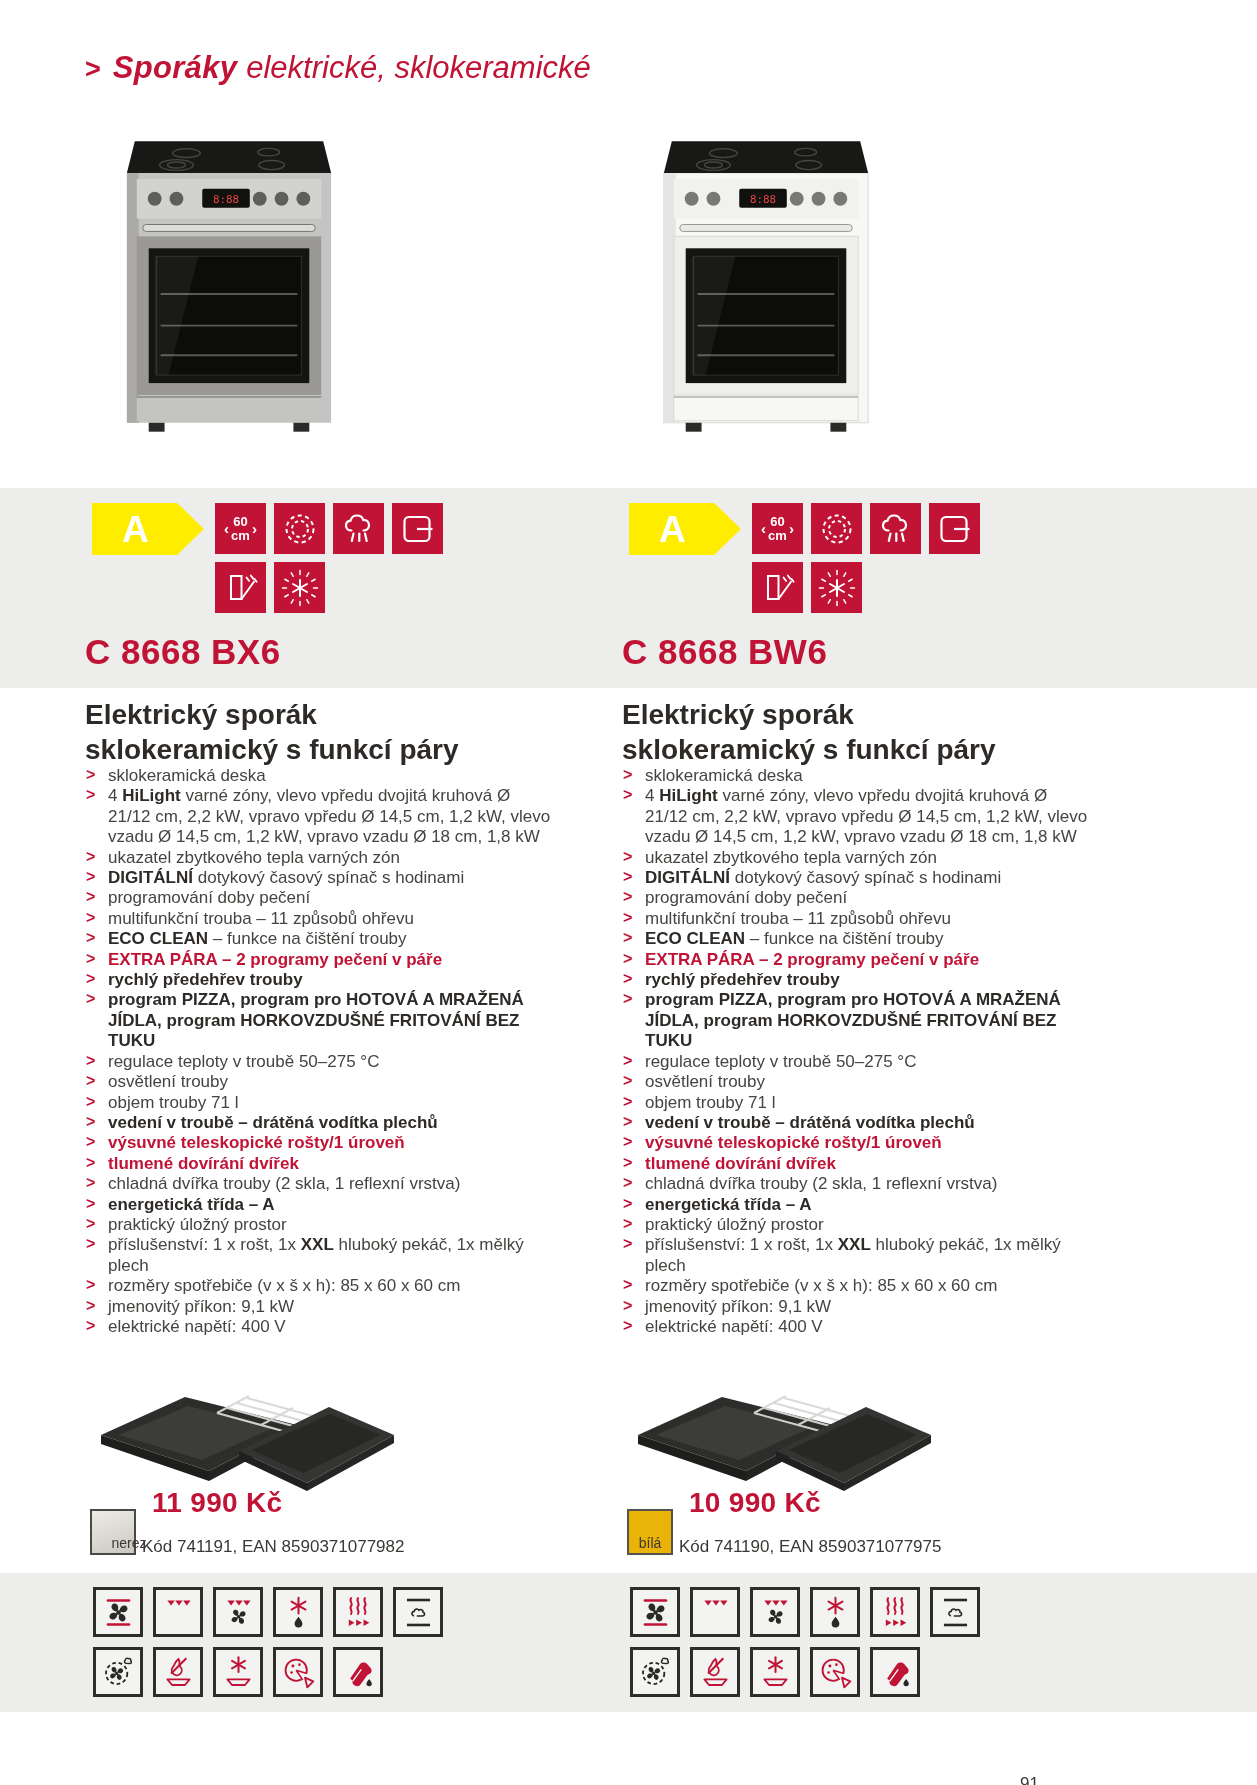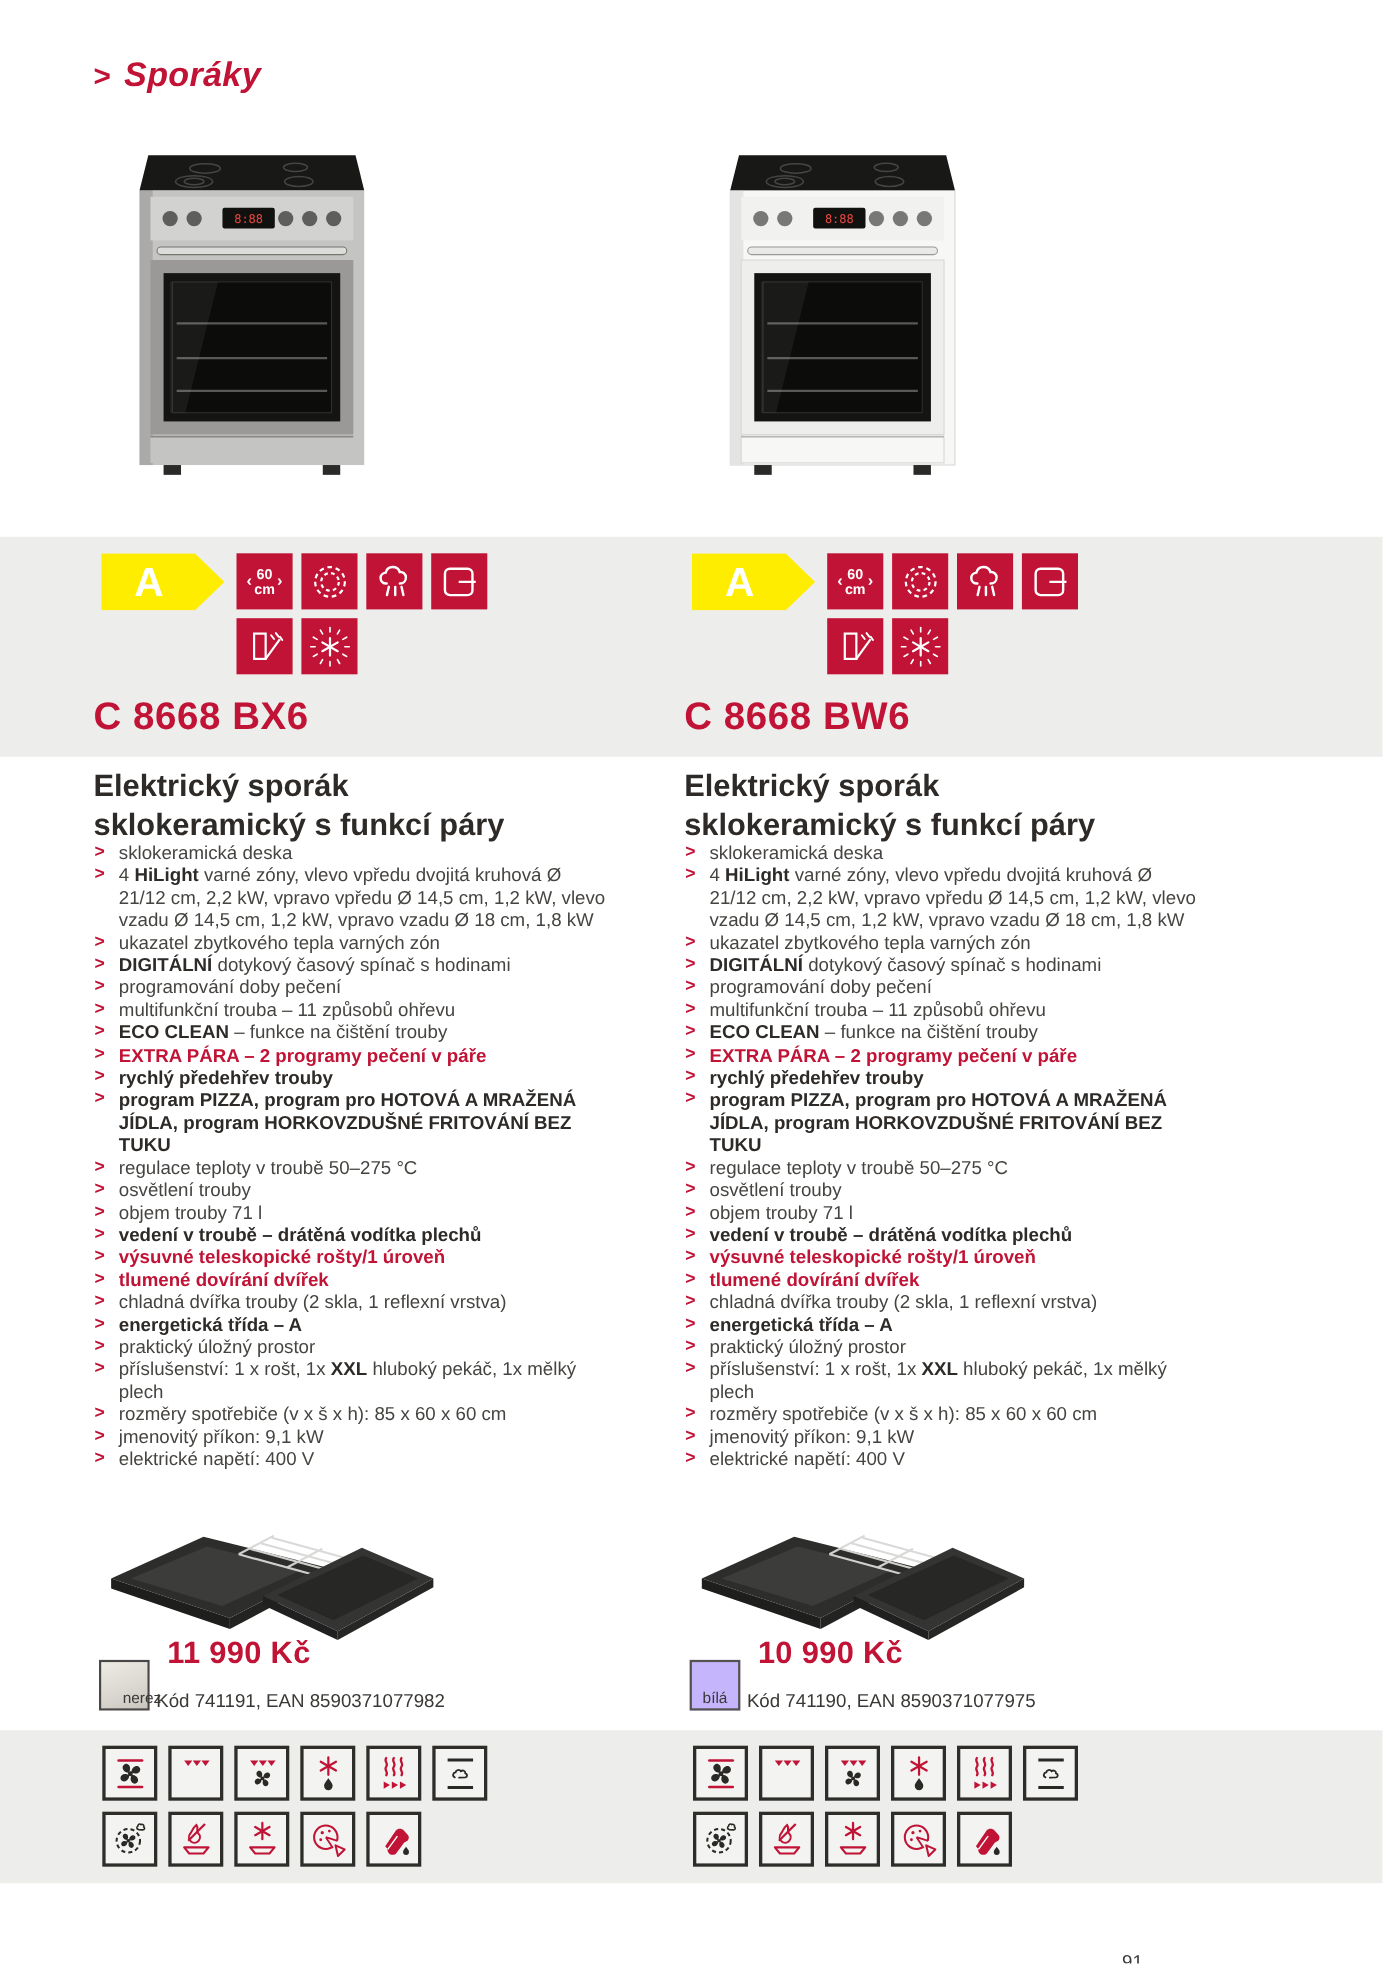--- a/index.html
+++ b/index.html
@@ -56,21 +56,21 @@
   .feat .sb{font-weight:700;color:var(--ink);}
   .feat .bl{position:absolute;left:1px;top:-1px;color:var(--red);font-weight:800;font-size:16px;}
 
   .accessories{position:absolute;top:1384px;left:4px;width:312px;height:120px;}
   .accessories svg{width:100%;height:100%;}
 
   .swatch{position:absolute;top:1509px;left:5px;width:46px;height:46px;box-sizing:border-box;
     border:2px solid #55534f;display:flex;align-items:flex-end;justify-content:center;padding-bottom:2px;}
   .swatch span{font-size:14px;color:#3a3834;line-height:1.1;}
   .sw-nerez{background:linear-gradient(160deg,#ecebe4,#dbd9d1 55%,#c8c6be);border-color:#4a4846;padding-left:32px;}
-  .sw-bila{background:#c4b5fd;}
+  .sw-bila{background:#eab308;}
 
   .price{position:absolute;top:1487px;left:67px;color:var(--red);font-size:28px;font-weight:800;letter-spacing:.3px;}
   .code{position:absolute;top:1537px;left:57px;color:#3a3834;font-size:17px;}
 
   .brow{position:absolute;left:8px;gap:10px;}
   .b1{top:1587px;} .b2{top:1647px;}
   .btile{width:44px;height:44px;border:3px solid #2f2d2a;background:#f3f3f1;
     display:flex;align-items:center;justify-content:center;}
   .btile svg{width:37px;height:37px;}
 
@@ -78,20 +78,21 @@
 </style>
 </head>
 <body>
 
 <div class="band band1"></div>
 <div class="band band2"></div>
 
 <div class="hdr">
   <span class="gt">&gt;</span>
   <span class="t1">Sporáky</span>
+  <span class="t2">elektrické, sklokeramické</span>
 </div>
 
 <section class="col col0">
   <div class="stovebox">
     <svg viewBox="0 0 230 312" style="--b:#c4c4c2;--b2:#abaaa8;--p:#d2d2d0;--df:#9a9997">
       <rect x="12" y="46" width="206" height="252" style="fill:var(--b)"></rect>
       <rect x="12" y="46" width="12" height="252" style="fill:var(--b2)"></rect>
       <polygon points="20,14 210,14 218,46 12,46" fill="#181817"></polygon>
       <g fill="none" stroke="#454543" stroke-width="1.4">
         <ellipse cx="72" cy="26" rx="14" ry="4.4"></ellipse>

